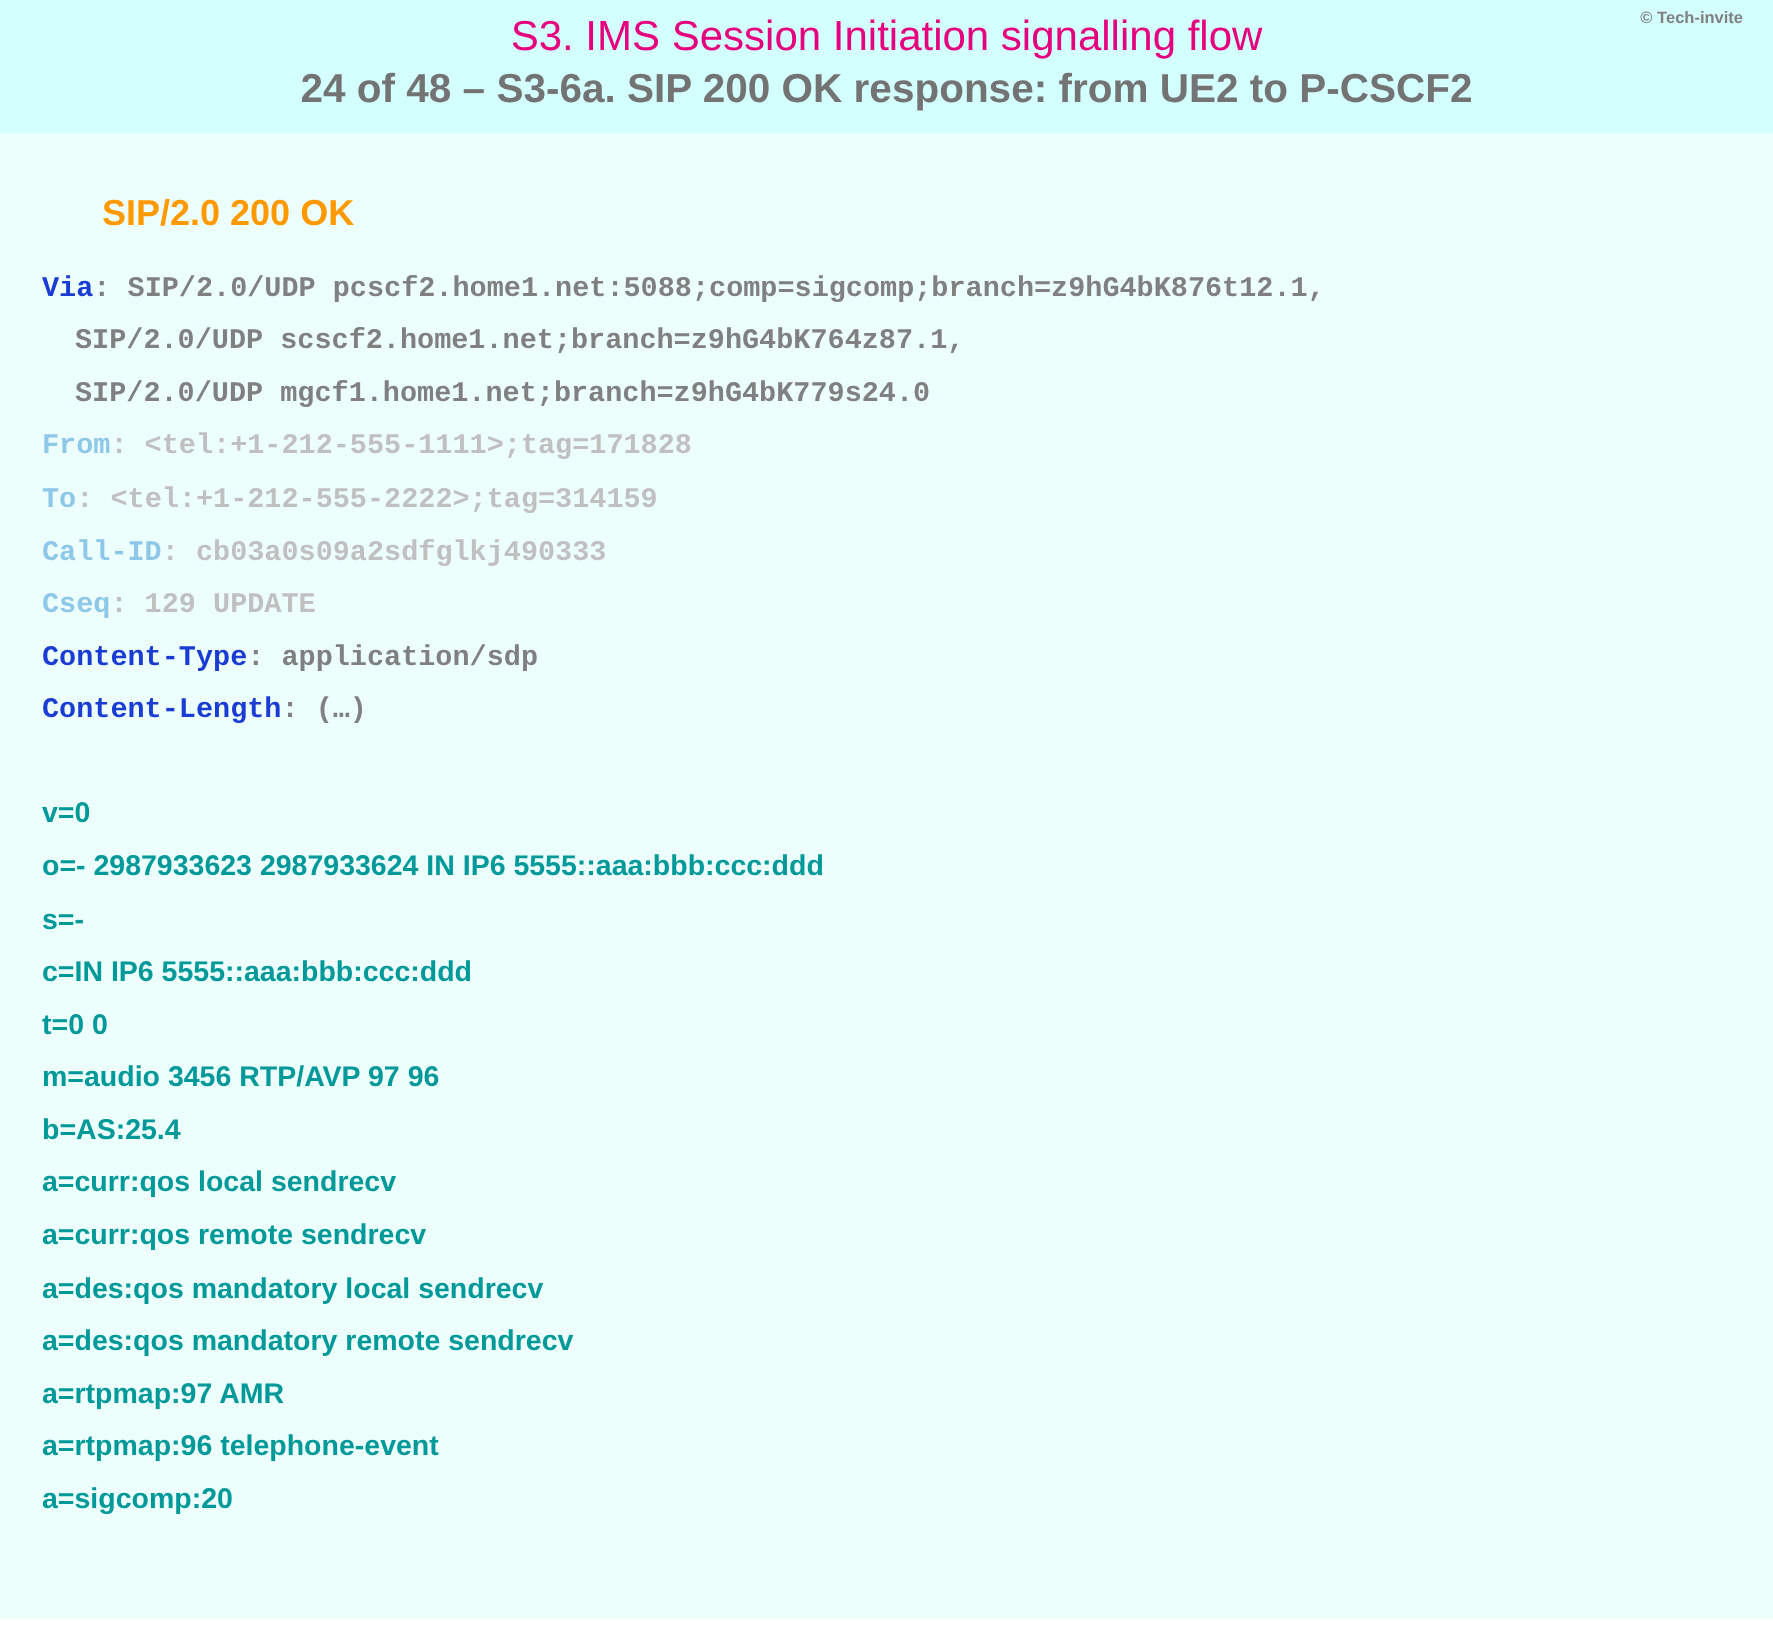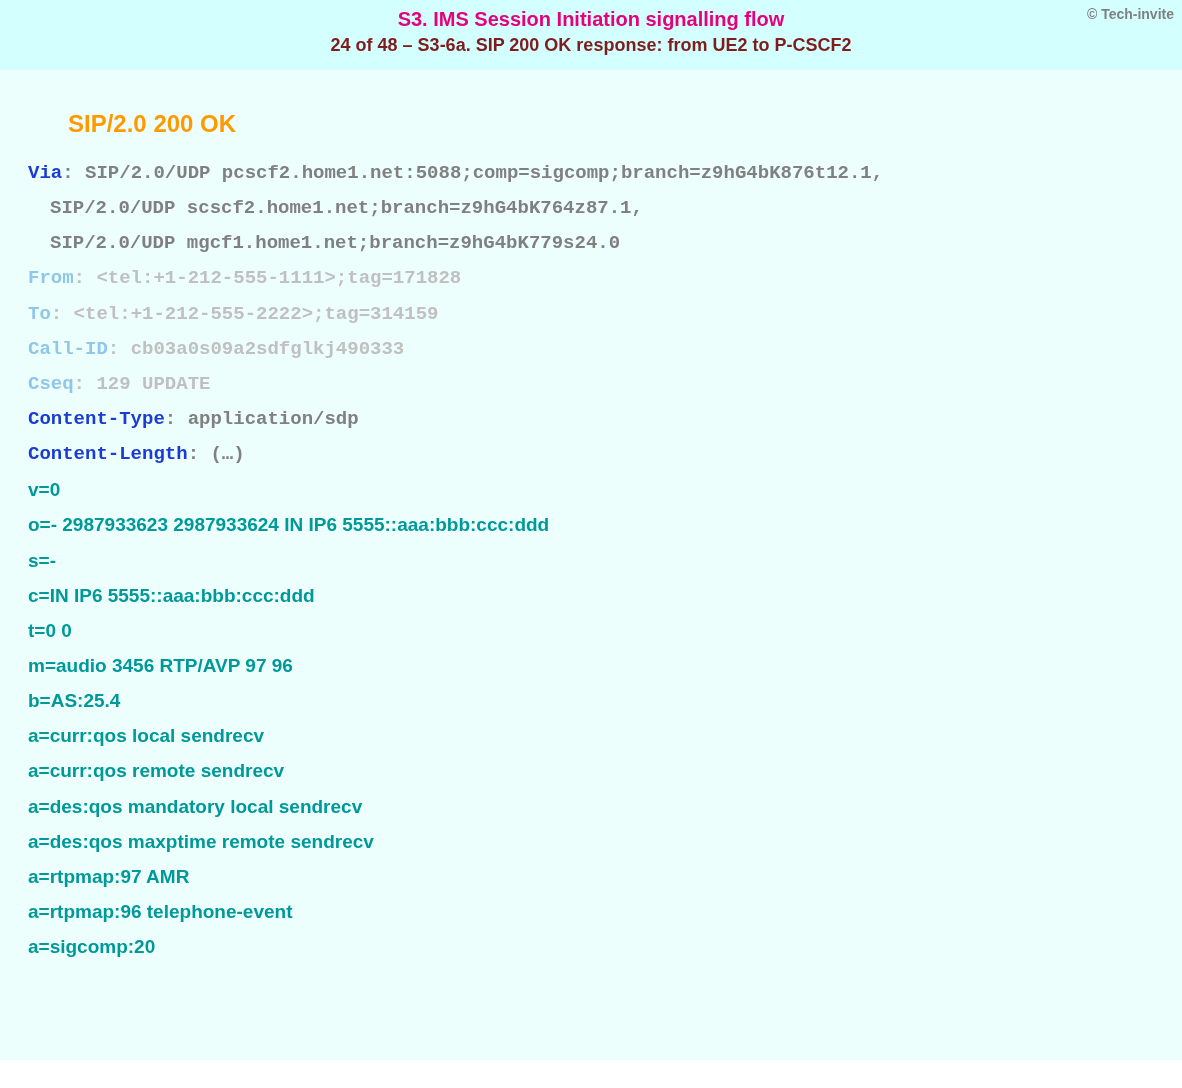--- a/index.html
+++ b/index.html
@@ -14,34 +14,34 @@
     }
     .header {
       background: #d4ffff;
       padding: 8px 20px 14px 20px;
       text-align: center;
       position: relative;
     }
     .copyright {
       position: absolute;
       top: 6px;
-      right: 8px;
-      font-size: 14px;
+      right: 20px;
+      font-size: 11px;
       color: #808080;
       font-weight: bold;
     }
     .title-main {
       color: #e6007e;
-      font-size: 20px;
-      font-weight: bold;
+      font-size: 28px;
+      font-weight: normal;
       margin-bottom: 4px;
     }
     .title-sub {
-      color: #7f1d1d;
-      font-size: 18px;
+      color: #737373;
+      font-size: 27px;
       font-weight: bold;
     }
     .content {
       background: #edfffd;
       padding: 40px 28px 30px 28px;
       min-height: 990px;
     }
     .status-line {
       color: #ff9900;
       font-size: 24px;
@@ -67,20 +67,21 @@
       color: #808080;
     }
     .header-val-light {
       color: #c0c0c0;
       text-align: right;
     }
     .indent {
       padding-left: 22px;
     }
     .sdp-block {
+      margin-top: 34px;
     }
     .sdp-line {
       color: #009999;
       font-size: 19px;
       font-weight: bold;
       font-family: Arial, sans-serif;
       line-height: 1.85;
     }
   </style>
 </head>
@@ -109,18 +110,18 @@
       <div class="sdp-line">v=0</div>
       <div class="sdp-line">o=- 2987933623 2987933624 IN IP6 5555::aaa:bbb:ccc:ddd</div>
       <div class="sdp-line">s=-</div>
       <div class="sdp-line">c=IN IP6 5555::aaa:bbb:ccc:ddd</div>
       <div class="sdp-line">t=0 0</div>
       <div class="sdp-line">m=audio 3456 RTP/AVP 97 96</div>
       <div class="sdp-line">b=AS:25.4</div>
       <div class="sdp-line">a=curr:qos local sendrecv</div>
       <div class="sdp-line">a=curr:qos remote sendrecv</div>
       <div class="sdp-line">a=des:qos mandatory local sendrecv</div>
-      <div class="sdp-line">a=des:qos maxptime remote sendrecv</div>
+      <div class="sdp-line">a=des:qos mandatory remote sendrecv</div>
       <div class="sdp-line">a=rtpmap:97 AMR</div>
       <div class="sdp-line">a=rtpmap:96 telephone-event</div>
       <div class="sdp-line">a=sigcomp:20</div>
     </div>
 </div>
 
 </body></html>

